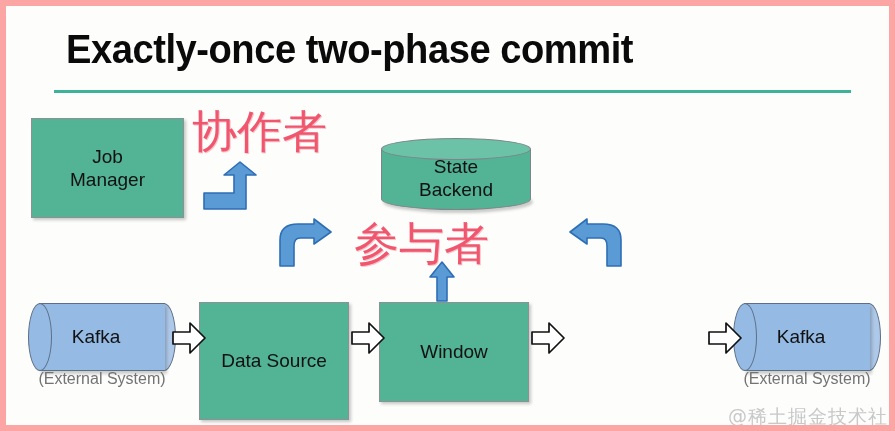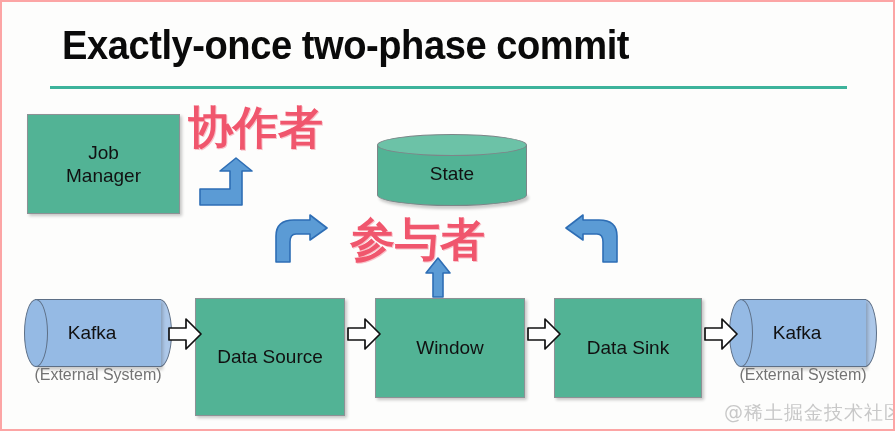--- a/index.html
+++ b/index.html
@@ -6,21 +6,21 @@
     margin: 0;
     padding: 0;
     background: #ffffff;
   }
   #slide {
     position: relative;
     width: 895px;
     height: 431px;
     background: #fdfdfc;
     box-sizing: border-box;
-    border: 2px solid #fca5a5;
+    border: 6px solid #fca5a5;
     overflow: hidden;
     font-family: "Liberation Sans", "DejaVu Sans", sans-serif;
   }
 
   
   #title {
     position: absolute;
     left: 60px;
     top: 20px;
     font-family: "Liberation Sans", "DejaVu Sans", sans-serif;
@@ -178,21 +178,21 @@
   #arrow-jm-up   { left: 196px; top: 155px; }
   #arrow-bend-r  { left: 270px; top: 212px; }
   #arrow-up-mid  { left: 422px; top: 255px; }
   #arrow-bend-l  { left: 561px; top: 212px; }
 
   
   .red-label {
     position: absolute;
     color: #f0566d;
     font-family: "DejaVu Sans", "Liberation Sans", sans-serif;
-    font-weight: 700;
+    font-weight: 400;
     white-space: nowrap;
     text-shadow: 1px 1px 0 rgba(240,86,109,0.35);
   }
   #label-coordinator { left: 186px; top: 96px;  font-size: 45px; }
   #label-participant { left: 348px; top: 208px; font-size: 45px; }
 
   
   #watermark {
     position: absolute;
     left: 722px;
@@ -218,20 +218,21 @@
       <span>Manager</span>
     </div>
   </div>
 
   <div id="state-backend">
     <div class="cyl-bottom"></div>
     <div class="cyl-body"></div>
     <div class="cyl-top"></div>
     <div class="shape-text">
       <span>State</span>
+      <span>Backend</span>
     </div>
   </div>
 
   <div class="red-label" id="label-coordinator">协作者</div>
   <div class="red-label" id="label-participant">参与者</div>
 
   <svg class="blue-arrow" id="arrow-jm-up" width="60" height="52" viewBox="0 0 60 52">
     <path d="M 2 32 L 32 32 L 32 14 L 22 14 L 38 1 L 54 14 L 44 14 L 44 48 L 2 48 Z" fill="#5b9bd5" stroke="#2e6eb5" stroke-width="1.6" stroke-linejoin="round"></path>
   </svg>
 
@@ -265,25 +266,20 @@
       <span>Data Source</span>
     </div>
   </div>
 
   <div class="green-box" id="window-box">
     <div class="shape-text">
       <span>Window</span>
     </div>
   </div>
 
-  <div class="green-box" id="data-sink">
-    <div class="shape-text">
-      <span>Data Sink</span>
-    </div>
-  </div>
 
   <div class="kafka-cyl" id="kafka-right">
     <div class="kc-right"></div>
     <div class="kc-body"></div>
     <div class="kc-left"></div>
     <div class="shape-text">
       <span>Kafka</span>
     </div>
   </div>
   <div class="ext-label" id="kafka-right-ext">

